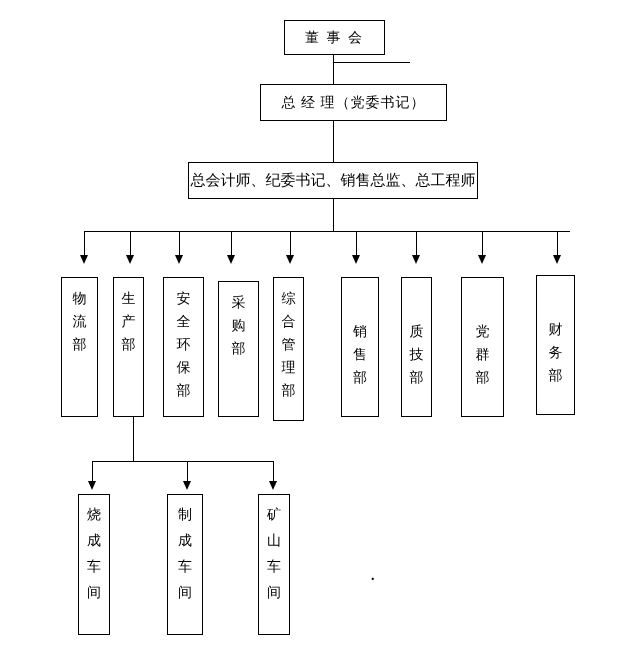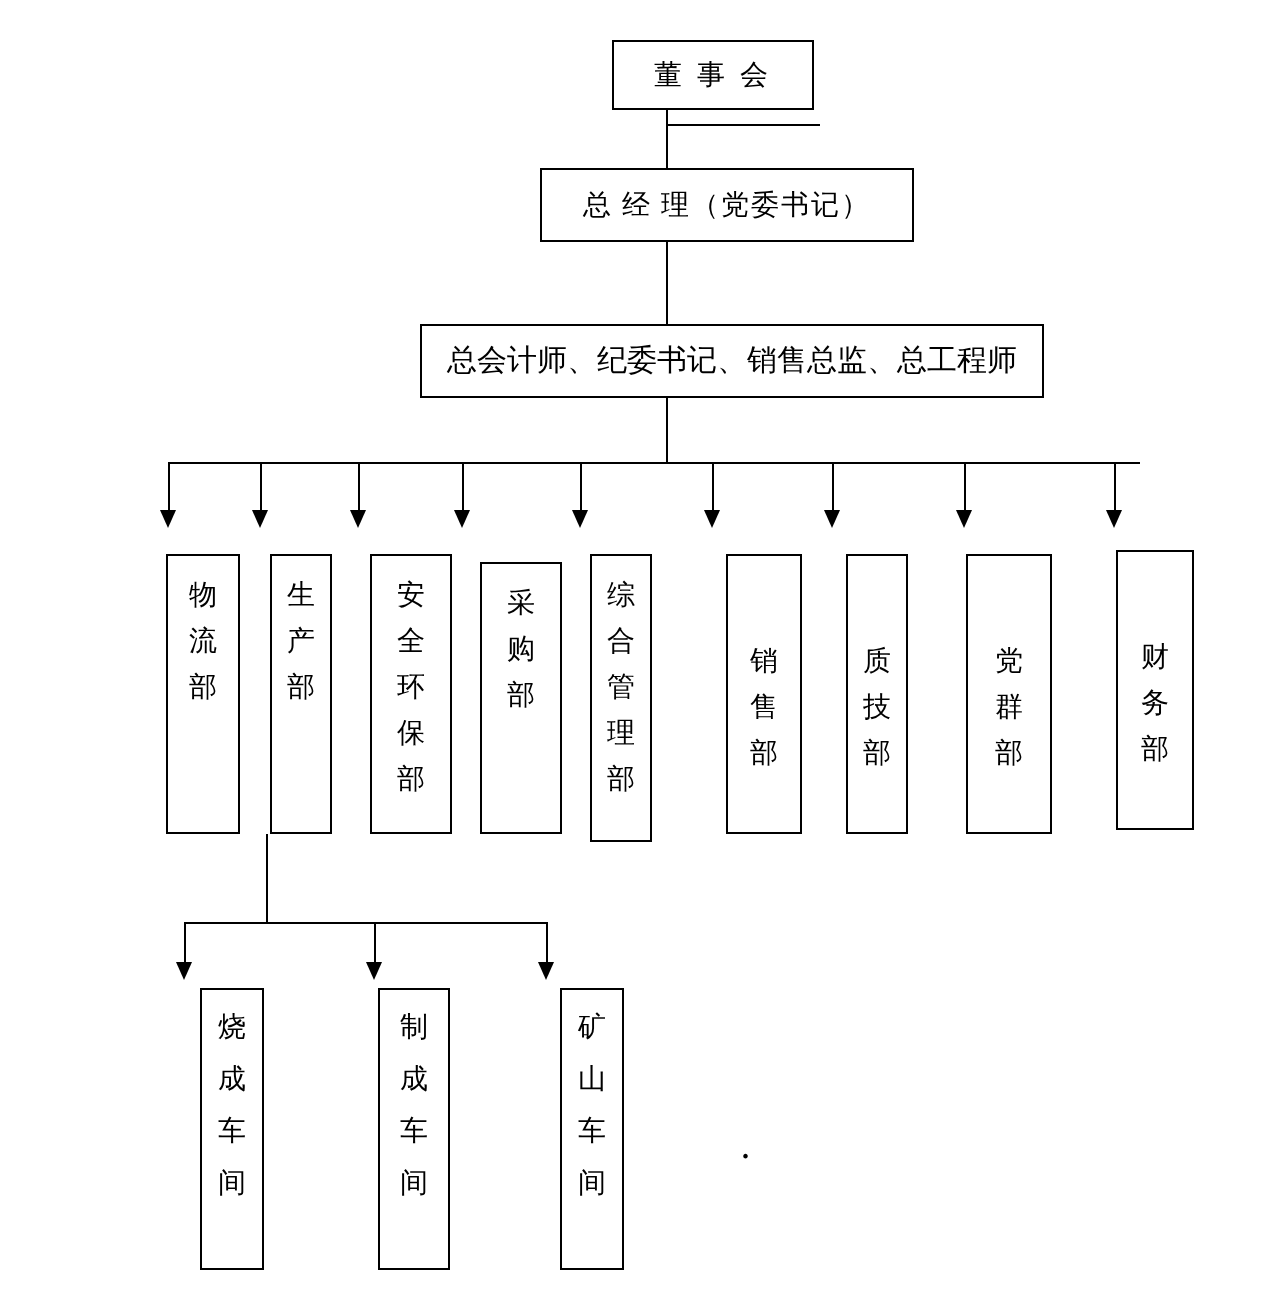--- a/index.html
+++ b/index.html
@@ -1,21 +1,21 @@
 <!DOCTYPE html>
 <html><head>
 <meta charset="utf-8">
 <style>
   html,body{margin:0;padding:0;background:#fff;}
   .canvas{
     position:relative;width:638px;height:648px;background:#ffffff;
     font-family:"Liberation Serif","DejaVu Serif",serif;color:#000;overflow:hidden;
   }
   .box{
-    position:absolute;border:1px solid #000;background:#fff;box-sizing:border-box;margin-left:22px;
+    position:absolute;border:1px solid #000;background:#fff;box-sizing:border-box;
   }
   .hbox{display:flex;align-items:center;justify-content:center;font-size:14px;letter-spacing:2px;white-space:nowrap;}
   .vbox{display:flex;flex-direction:column;align-items:center;font-size:14px;}
   .vbox .vchar{display:block;line-height:1;margin-bottom:9px;}
   .vbox .vchar:last-child{margin-bottom:0;}
   .ws .vchar{margin-bottom:12px;}
   .t-top{padding-top:14px;}
   .t-mid{padding-top:47px;}
   .t-ws{padding-top:13px;}
   .line{position:absolute;background:#000;}
@@ -25,22 +25,22 @@
   .a-dept{top:231px;height:33px;}
   .a-dept .stem{height:25px;}
   .a-dept .head{top:24px;}
   .a-ws{top:461px;height:30px;}
   .a-ws .stem{height:21px;}
   .a-ws .head{top:20px;}
 
   
   .box-board{left:284px;top:20px;width:101px;height:35px;}
   .box-supervisory{left:410px;top:38px;width:103px;height:37px;}
-  .box-gm{left:248px;top:84px;width:187px;height:37px;letter-spacing:1px;}
-  .box-staff{left:188px;top:162px;width:312px;height:37px;font-size:15px;letter-spacing:0;}
+  .box-gm{left:260px;top:84px;width:187px;height:37px;letter-spacing:1px;}
+  .box-staff{left:188px;top:162px;width:290px;height:37px;font-size:15px;letter-spacing:0;}
 
   
   .l-board-gm{left:333px;top:55px;width:1px;height:29px;}
   .l-branch-sup{left:333px;top:62px;width:77px;height:1px;}
   .l-gm-staff{left:333px;top:121px;width:1px;height:41px;}
   .l-staff-drop{left:333px;top:199px;width:1px;height:32px;}
   .l-dist{left:84px;top:231px;width:486px;height:1px;}
   .l-prod-drop{left:133px;top:417px;width:1px;height:45px;}
   .l-ws-dist{left:92px;top:461px;width:181px;height:1px;}
 

